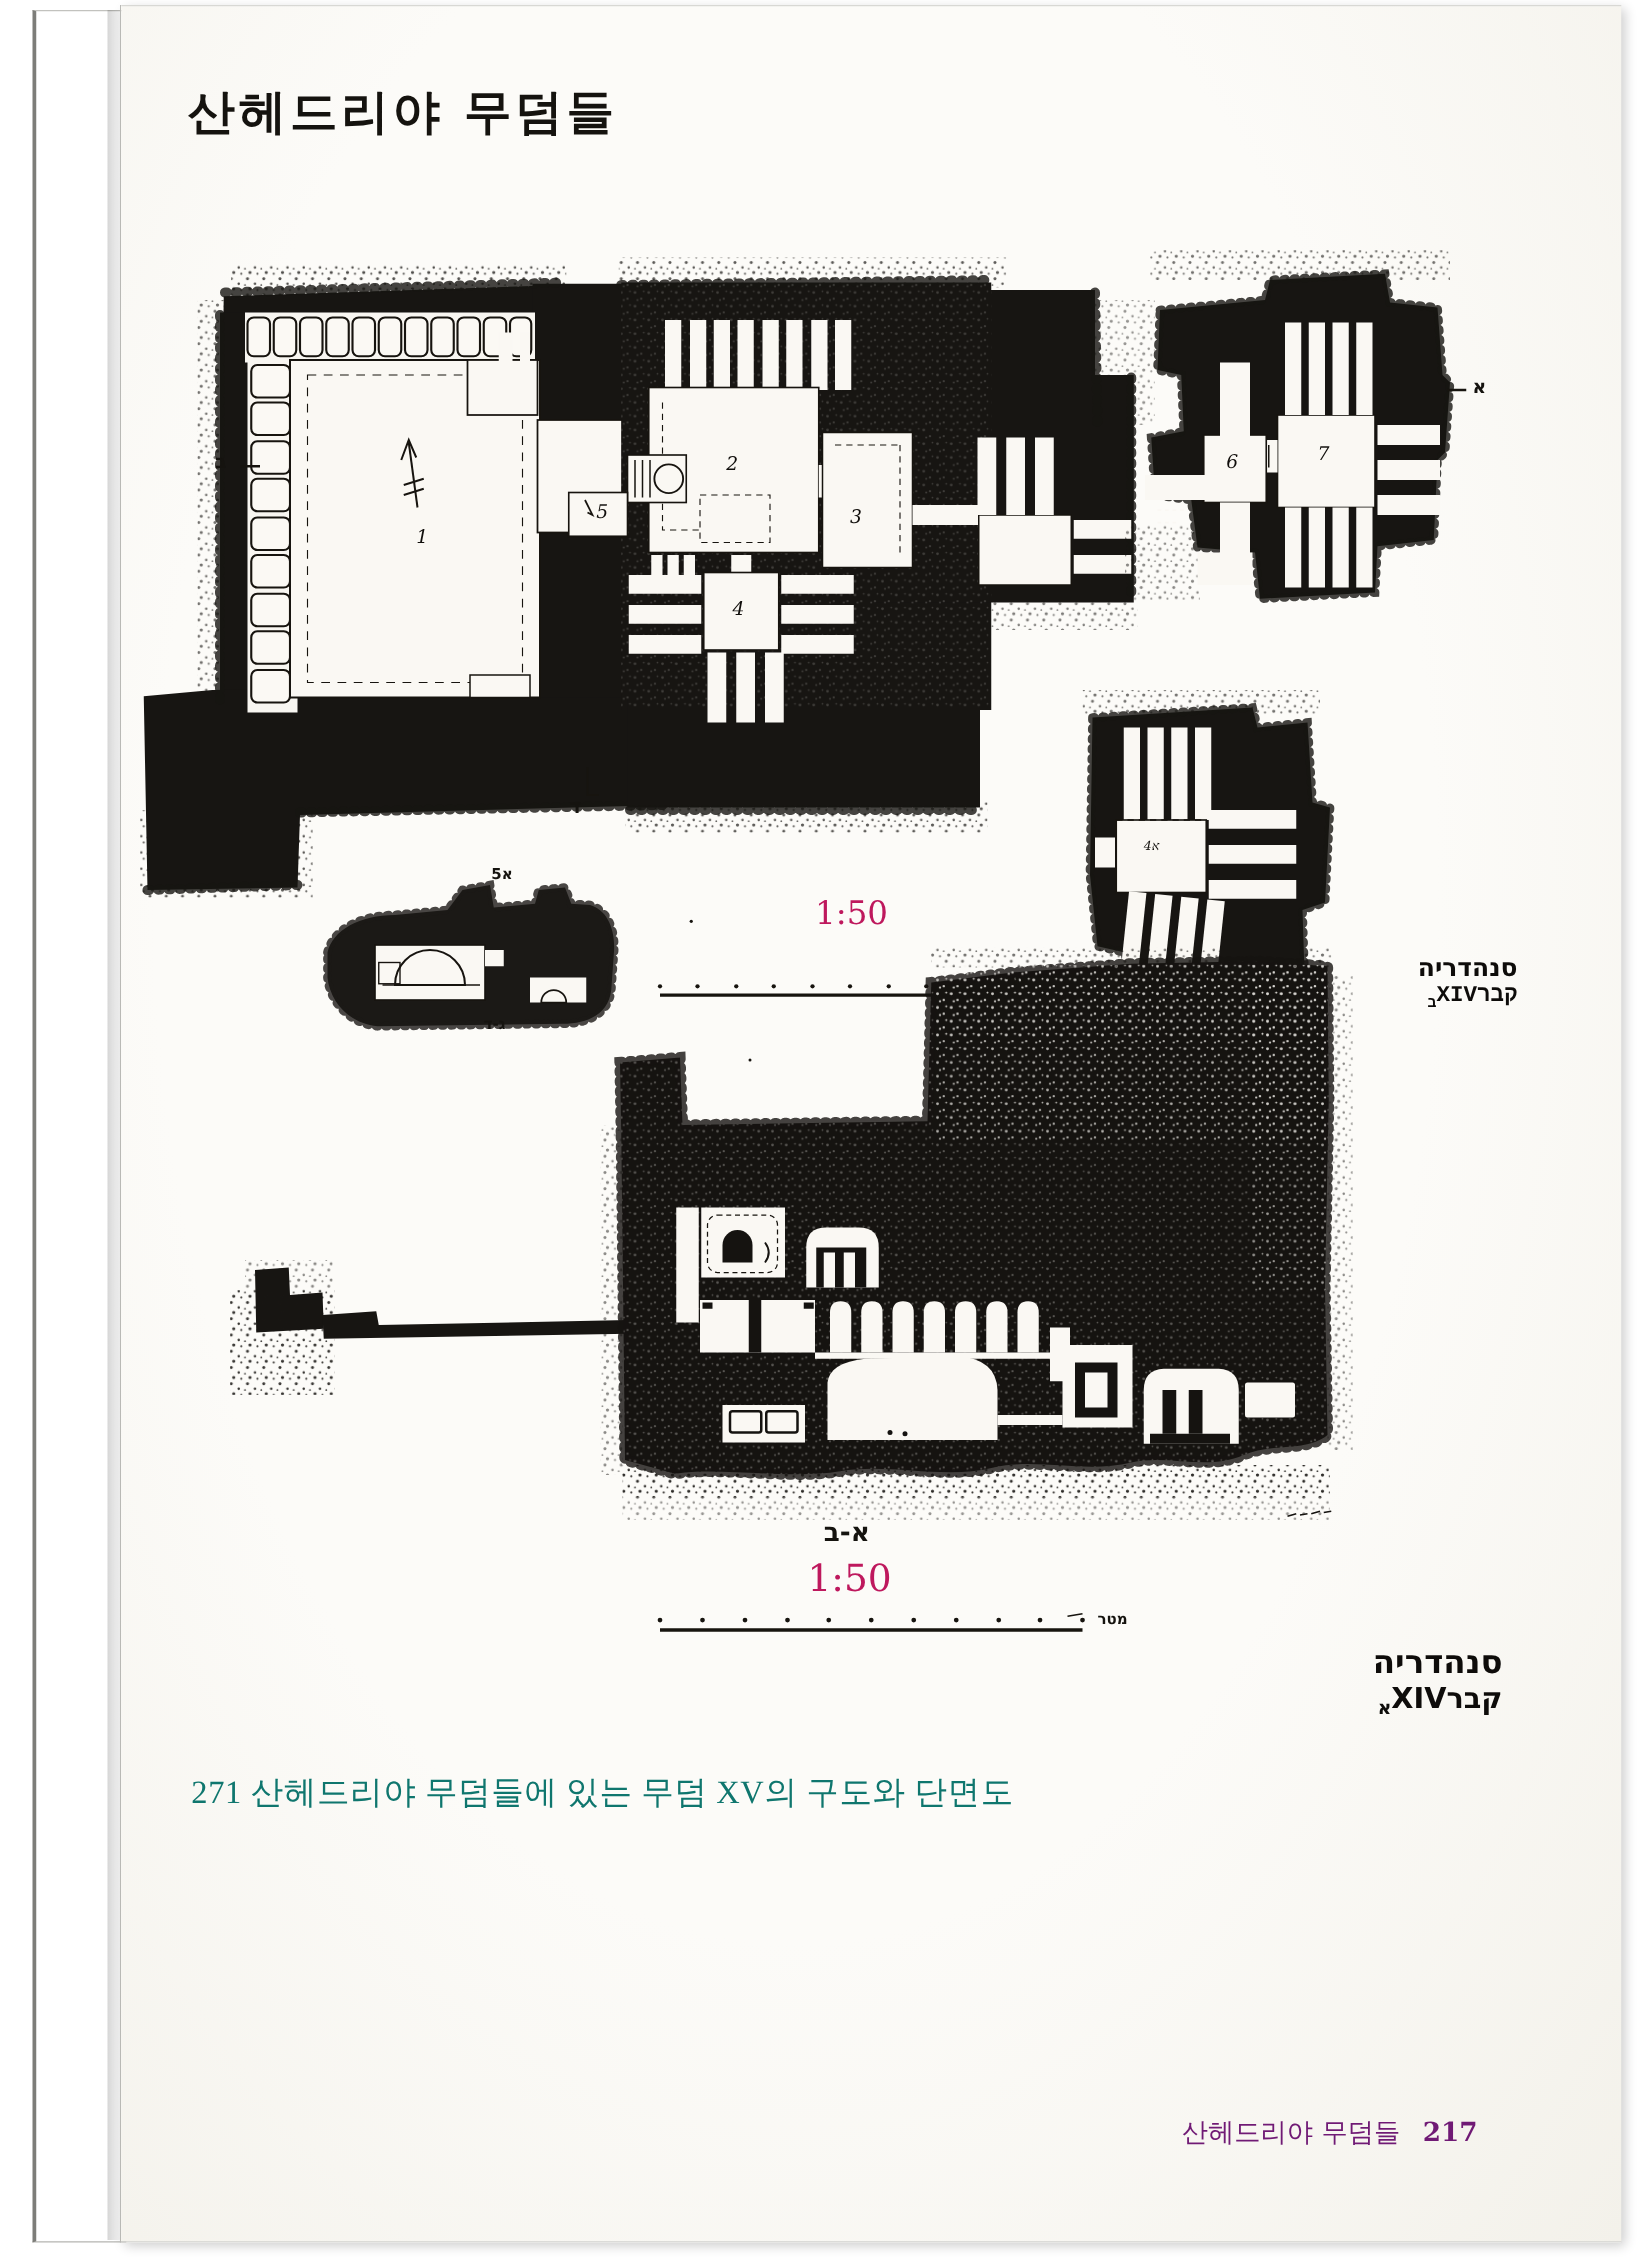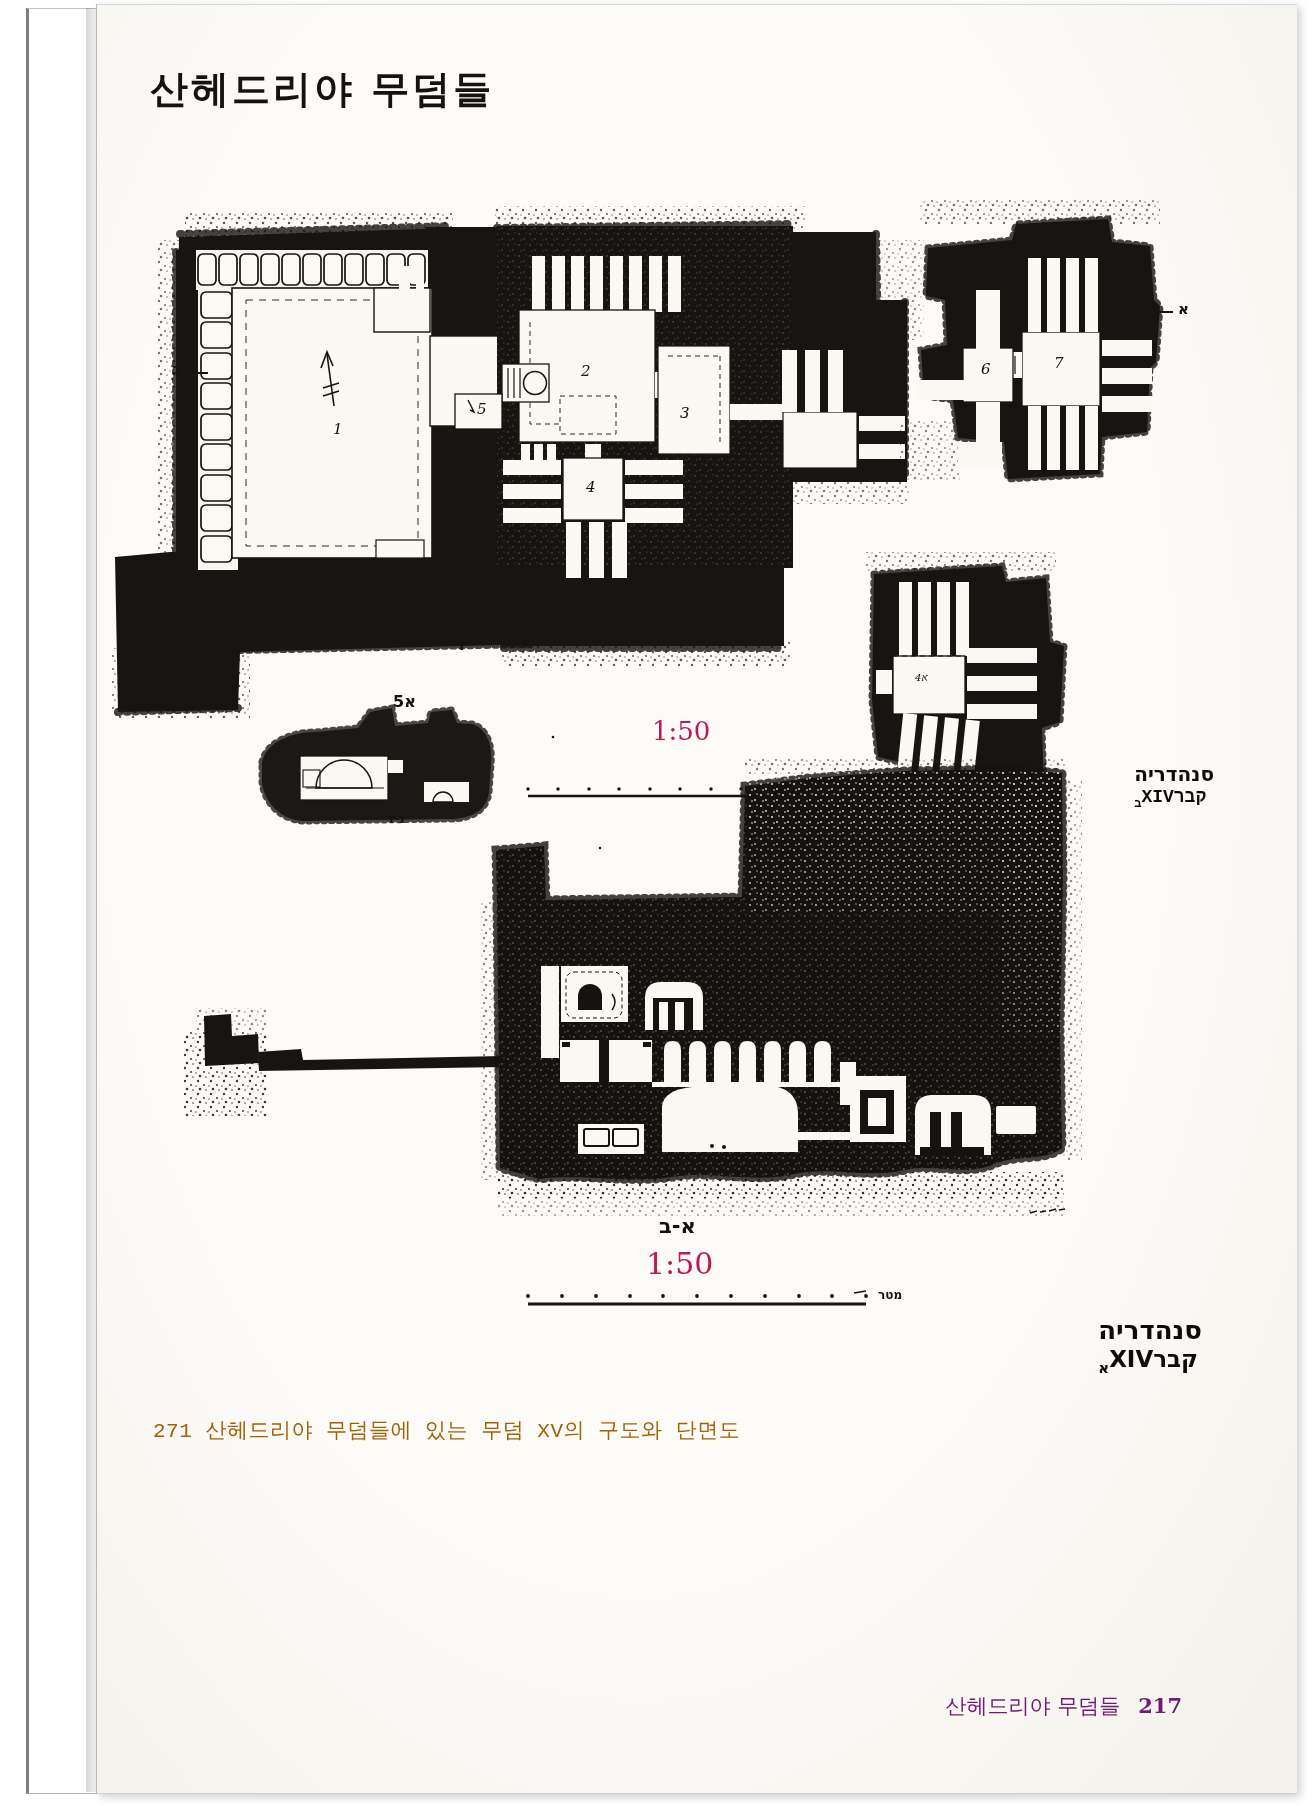--- a/index.html
+++ b/index.html
@@ -9,27 +9,27 @@
 ps    background:repeating-linear-gradient(90deg,#b9b9b5 0px,#efefec 3px,#ddddd9 7px,#f6f6f3 11px,#d2d2ce 14px);
     border-left:3px solid #7d7d79;border-top:1px solid #c2c2be;border-bottom:1px solid #b5b5b1;}
   .book-edge-shade{position:absolute;left:86px;top:8px;width:14px;height:1784px;
     background:linear-gradient(90deg,rgba(0,0,0,.16),rgba(0,0,0,0));}
   .page-surface{position:absolute;left:97px;top:4px;width:1200px;height:1788px;
     background:radial-gradient(ellipse at 45% 40%, #fcfbf8 55%, #f3f1ea 100%);
     box-shadow:-1px 0 0 #b9b9b5, 3px 3px 9px rgba(0,0,0,.20);
     border-top:1px solid #d8d8d4;border-bottom:1px solid #cfcfcb;}
   .lbl{position:absolute;color:#15130f;white-space:nowrap;}
   .title{font-family:"DejaVu Serif",serif;font-size:38px;font-weight:600;letter-spacing:3px;}
-  .caption{font-family:Liberation Mono, monospace;font-size:21px;letter-spacing:.5px;color:#a16207;}
+  .caption{font-family:Liberation Serif, serif;font-size:26px;letter-spacing:.5px;color:#0f766e;}
   .footer{font-family:"DejaVu Serif",serif;font-size:21px;color:#701a75;}
   .footer .pagenum{margin-left:18px;font-weight:600;}
   .num{font-family:"DejaVu Serif",serif;font-style:italic;font-size:15px;color:#100e0b;}
   .heb{font-family:"DejaVu Sans",sans-serif;font-weight:bold;color:#15130f;}
   .scale{font-family:"DejaVu Serif",serif;color:#be185d;}
-  .hebcap{direction:rtl;text-align:left;font-family:"DejaVu Sans",sans-serif;font-weight:bold;color:#0e0c0a;line-height:1.18;}
+  .hebcap{direction:rtl;text-align:right;font-family:"DejaVu Sans",sans-serif;font-weight:bold;color:#0e0c0a;line-height:1.18;}
   .hebcap sub{font-weight:bold;}
   svg{position:absolute;left:0;top:0;}
 </style>
 </head>
 <body>
 
 <div class="book-edge"></div>
 <div class="book-edge-shade"></div>
 <div class="page-surface"></div>
 
@@ -350,21 +350,21 @@
 <div class="lbl num" style="left:586px;top:478px;">4</div>
 <div class="lbl num" style="left:477px;top:400px;">5</div>
 <div class="lbl num" style="left:981px;top:360px;">6</div>
 <div class="lbl num" style="left:1054px;top:354px;">7</div>
 <div class="lbl num" dir="ltr" style="left:915px;top:672px;font-size:10px;">4א</div>
 
 <div class="lbl heb" style="left:172px;top:360px;font-size:15px;">ב</div>
 <div class="lbl heb" style="left:456px;top:636px;font-size:15px;">ד</div>
 <div class="lbl heb" style="left:1178px;top:300px;font-size:15px;">א</div>
 
-<div class="lbl heb" dir="ltr" style="left:393px;top:692px;font-size:16px;">5א</div>
+<div class="lbl heb" dir="ltr" style="left:393px;top:692px;font-size:12px;">5א</div>
 <div class="lbl heb" style="left:387px;top:812px;font-size:12px;">ג-ד</div>
 
 <div class="lbl scale" style="left:652px;top:716px;font-size:26px;">1:50</div>
 <div class="lbl heb" style="left:804px;top:780px;font-size:9px;">מטר</div>
 
 <div class="lbl hebcap" style="right:100px;top:763px;">
   <div style="font-size:20px;">סנהדריה</div>
   <div style="font-size:18px;font-family:Liberation Mono, monospace;"><span>קברXIV</span><sub style="font-size:12px;">ב</sub></div>
 </div>
 

